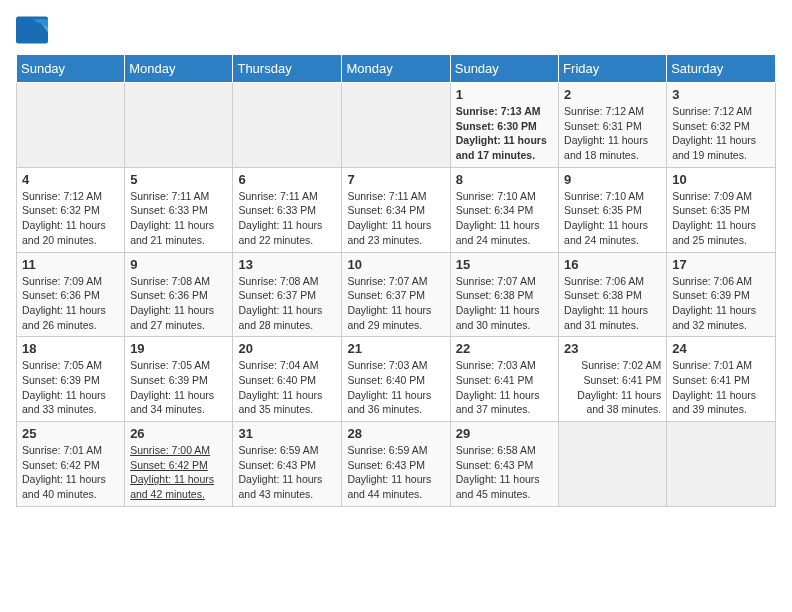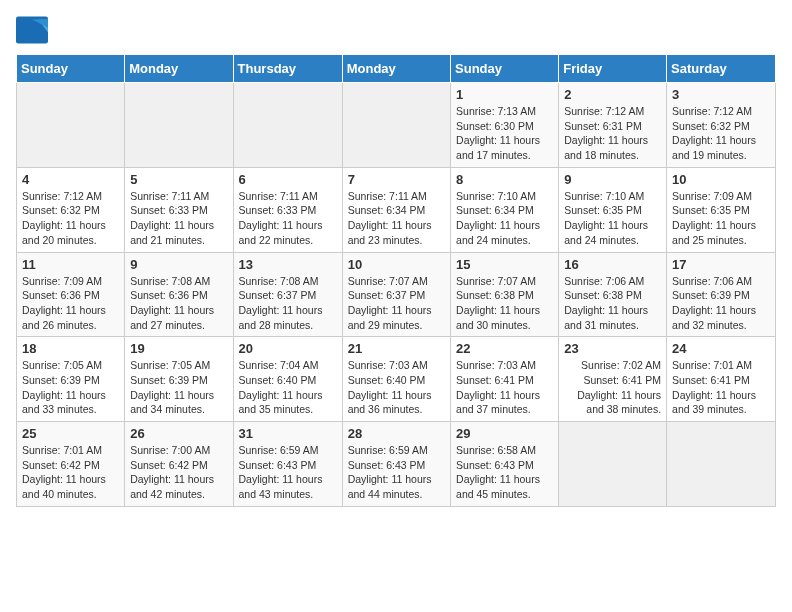--- a/index.html
+++ b/index.html
@@ -51,21 +51,21 @@
       width: 100%;
       border-collapse: collapse;
       font-size: 11px;
     }
     thead tr th {
       background-color: #2c7fc2;
       color: #fff;
       padding: 6px 4px;
       text-align: left;
       font-size: 13px;
-      font-weight: bold;
+      font-weight: normal;
       border: 1px solid #fff;
     }
     tbody tr td {
       border: 1px solid #ccc;
       vertical-align: top;
       padding: 4px 5px;
       width: 113px;
       min-height: 80px;
       background: #fff;
     }
@@ -121,21 +121,21 @@
       </tr>
   </thead>
   <tbody id="calendar-body">
   <tr>
         <td class="empty"></td>
         <td class="empty"></td>
         <td class="empty"></td>
         <td class="empty"></td>
         <td>
           <div class="day-number">1</div>
-          <div class="day-info" style="white-space: pre-line;">Sunrise: 7:13 AM
+          <div class="day-info" style="white-space: pre-line; font-weight: bold;">Sunrise: 7:13 AM
 Sunset: 6:30 PM
 Daylight: 11 hours and 17 minutes.</div>
         </td>
         <td>
           <div class="day-number">2</div>
           <div class="day-info" style="white-space: pre-line;">Sunrise: 7:12 AM
 Sunset: 6:31 PM
 Daylight: 11 hours and 18 minutes.</div>
         </td>
         <td>
@@ -279,21 +279,21 @@
       </tr>
       <tr>
         <td>
           <div class="day-number">25</div>
           <div class="day-info" style="white-space: pre-line;">Sunrise: 7:01 AM
 Sunset: 6:42 PM
 Daylight: 11 hours and 40 minutes.</div>
         </td>
         <td>
           <div class="day-number">26</div>
-          <div class="day-info" style="white-space: pre-line;">Sunrise: 7:00 AM
+          <div class="day-info" style="white-space: pre-line; text-decoration: underline;">Sunrise: 7:00 AM
 Sunset: 6:42 PM
 Daylight: 11 hours and 42 minutes.</div>
         </td>
         <td>
           <div class="day-number">31</div>
           <div class="day-info" style="white-space: pre-line;">Sunrise: 6:59 AM
 Sunset: 6:43 PM
 Daylight: 11 hours and 43 minutes.</div>
         </td>
         <td>

